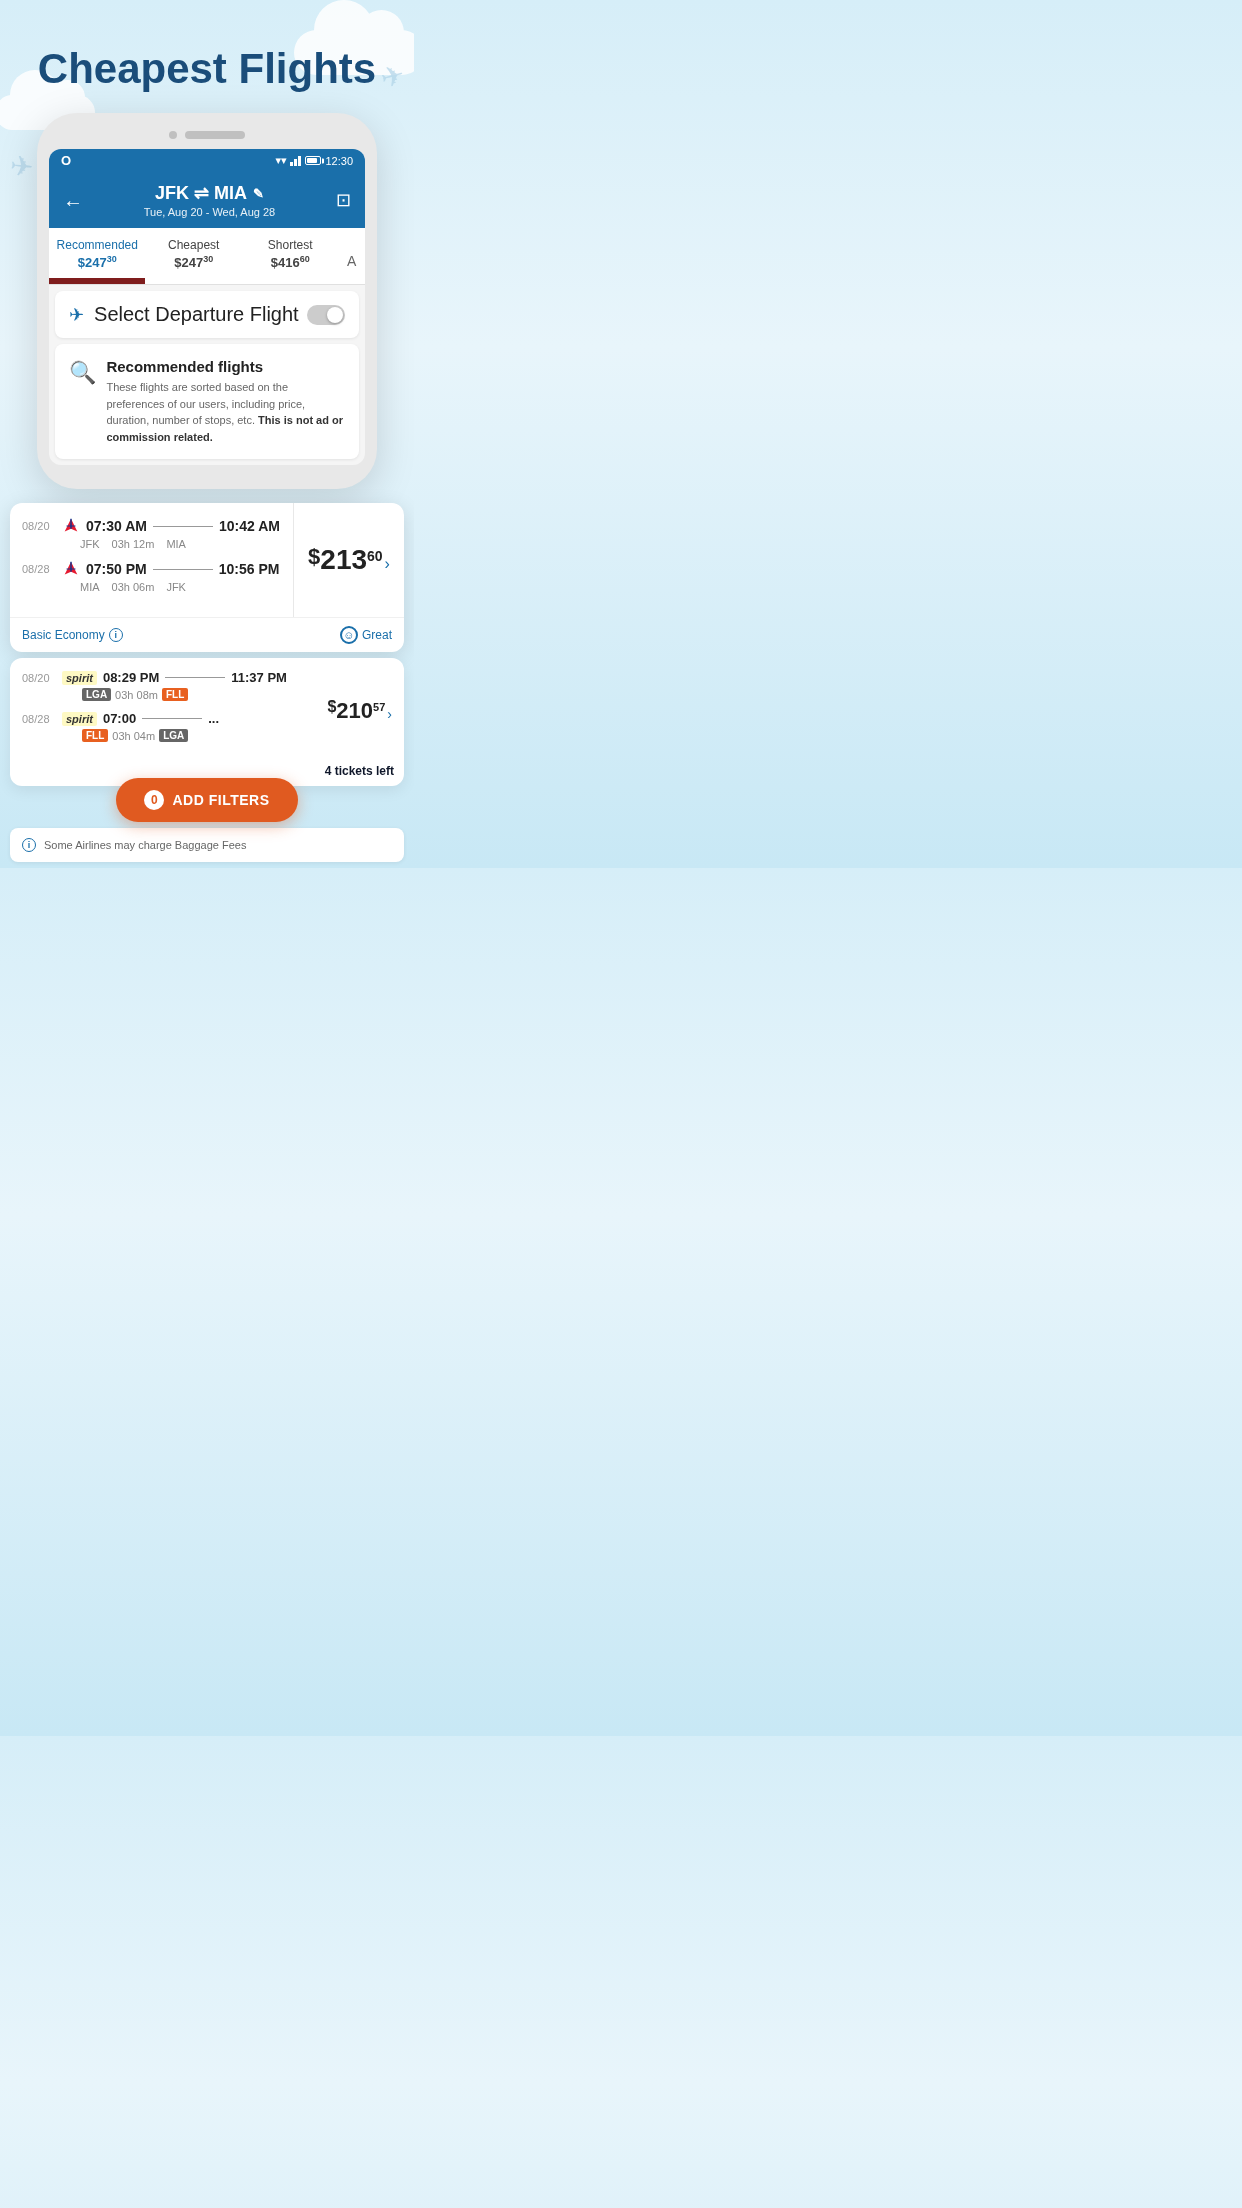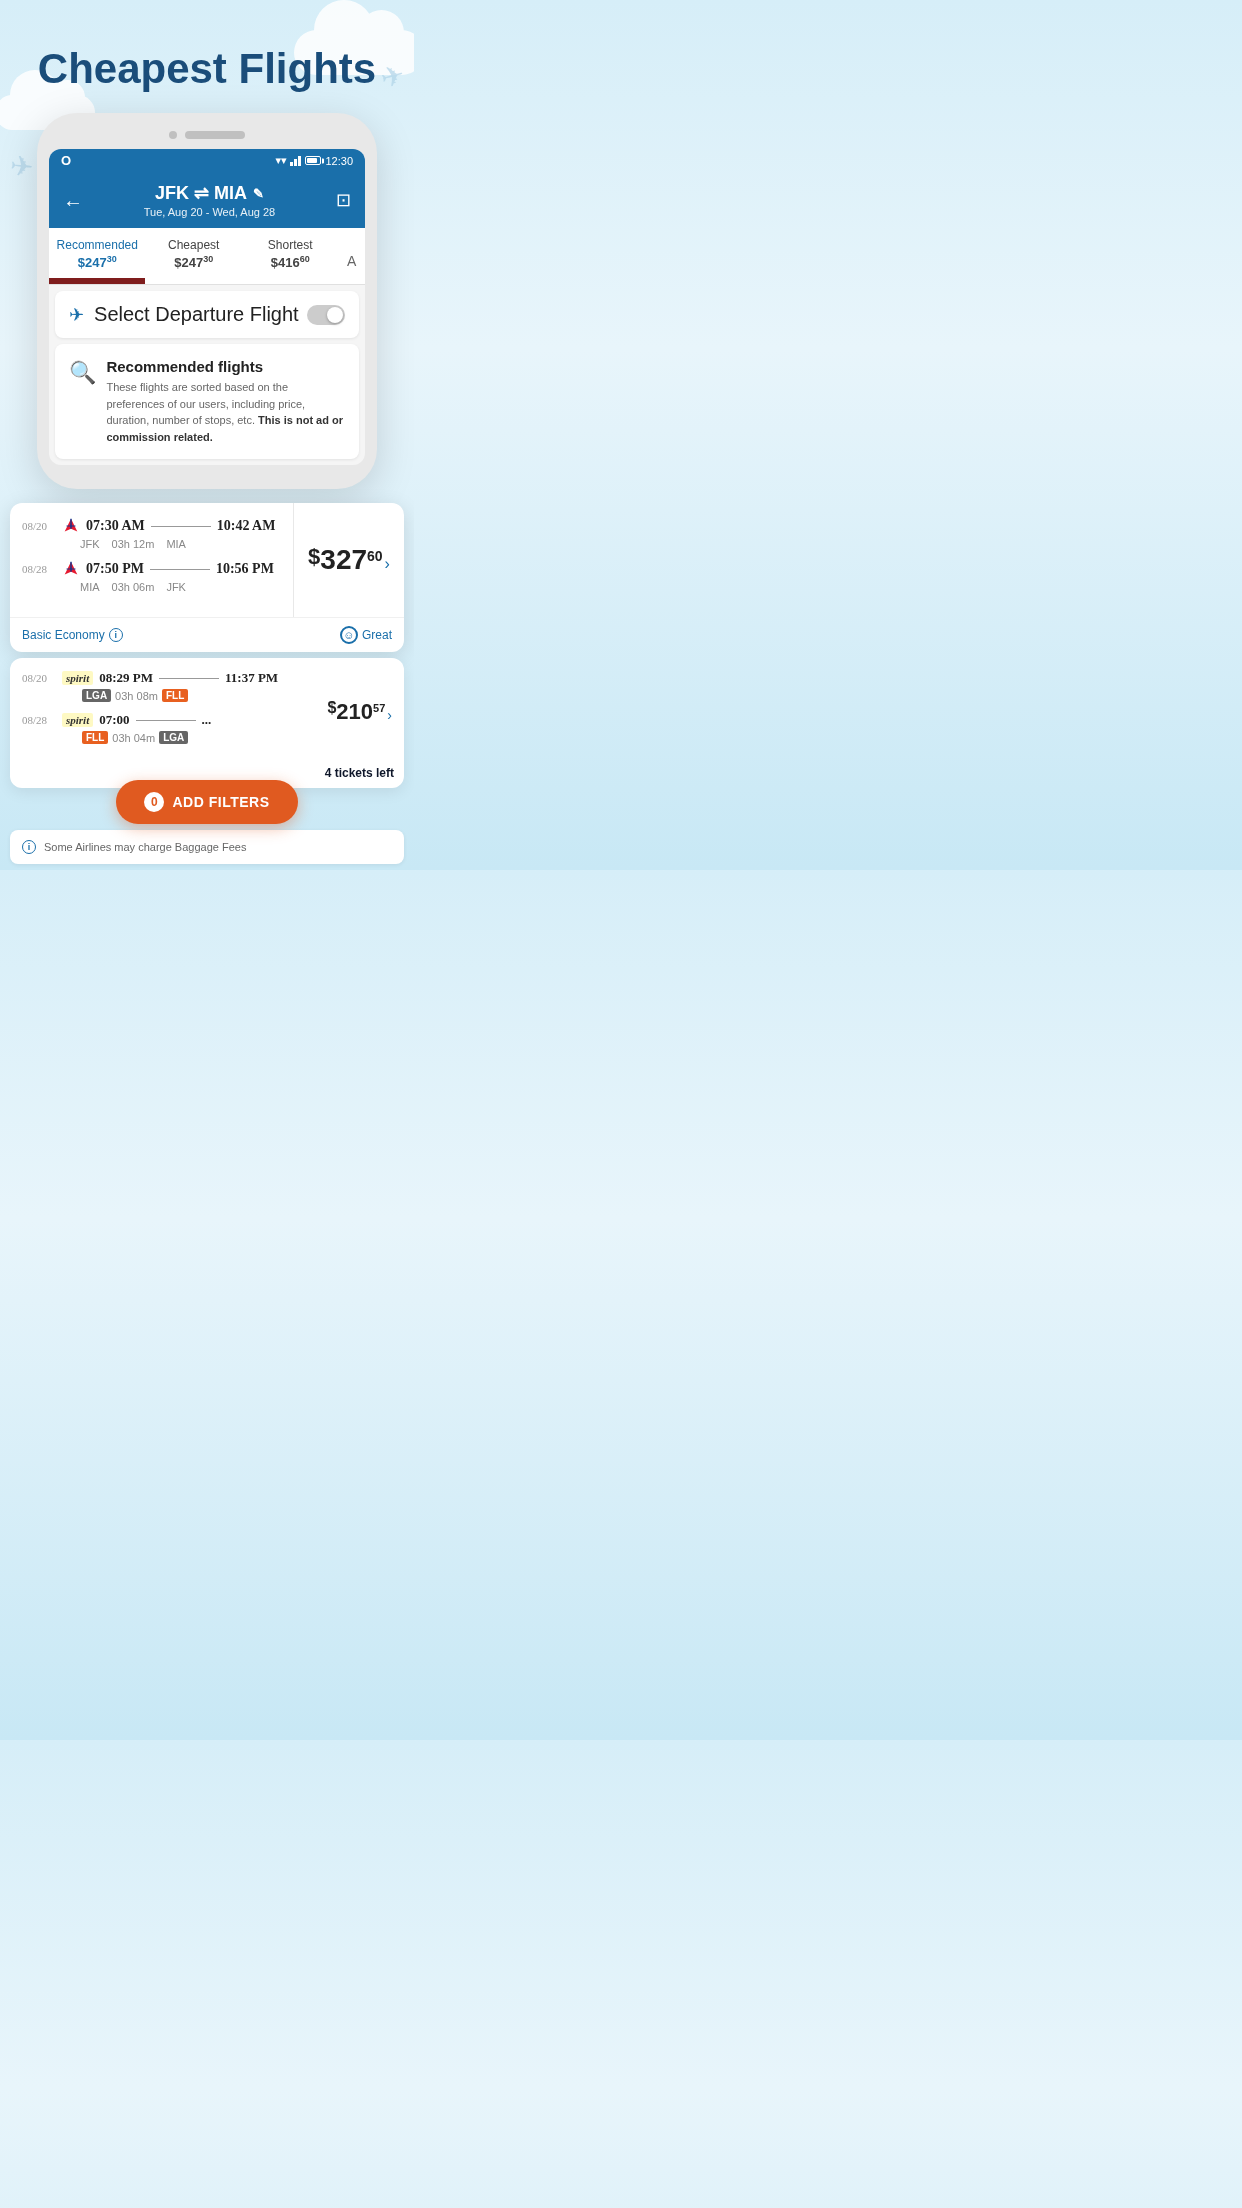--- a/index.html
+++ b/index.html
@@ -309,21 +309,20 @@
     .chevron-right { color: #1a6faa; font-size: 16px; margin-left: 2px; margin-top: 8px; }
 
     .flight-segment {
       margin-bottom: 10px;
     }
     .segment-row {
       display: flex;
       align-items: center;
       gap: 6px;
       margin-bottom: 3px;
-      font-family: Liberation Serif, serif;
     }
     .segment-date { font-size: 11px; color: #999; width: 34px; }
     .airline-logo {
       width: 18px; height: 18px;
       display: flex; align-items: center; justify-content: center;
     }
     .segment-times {
       display: flex;
       align-items: center;
       gap: 6px;
@@ -654,21 +653,21 @@
           <span class="airport-code">MIA</span>
           <span class="duration">03h 06m</span>
           <span class="airport-code">JFK</span>
         </div>
       </div>
     </div>
 
     <div class="flight-price-col">
       <div class="flight-price">
         <span class="flight-price-dollar">$</span>
-        <span class="flight-price-main">327</span>
+        <span class="flight-price-main">213</span>
         <span class="flight-price-cents">60</span>
       </div>
       <span class="chevron-right">›</span>
     </div>
   </div>
   <div class="flight-card-footer">
     <div class="basic-economy">
       <span>Basic Economy</span>
       <div class="info-circle">i</div>
     </div>

